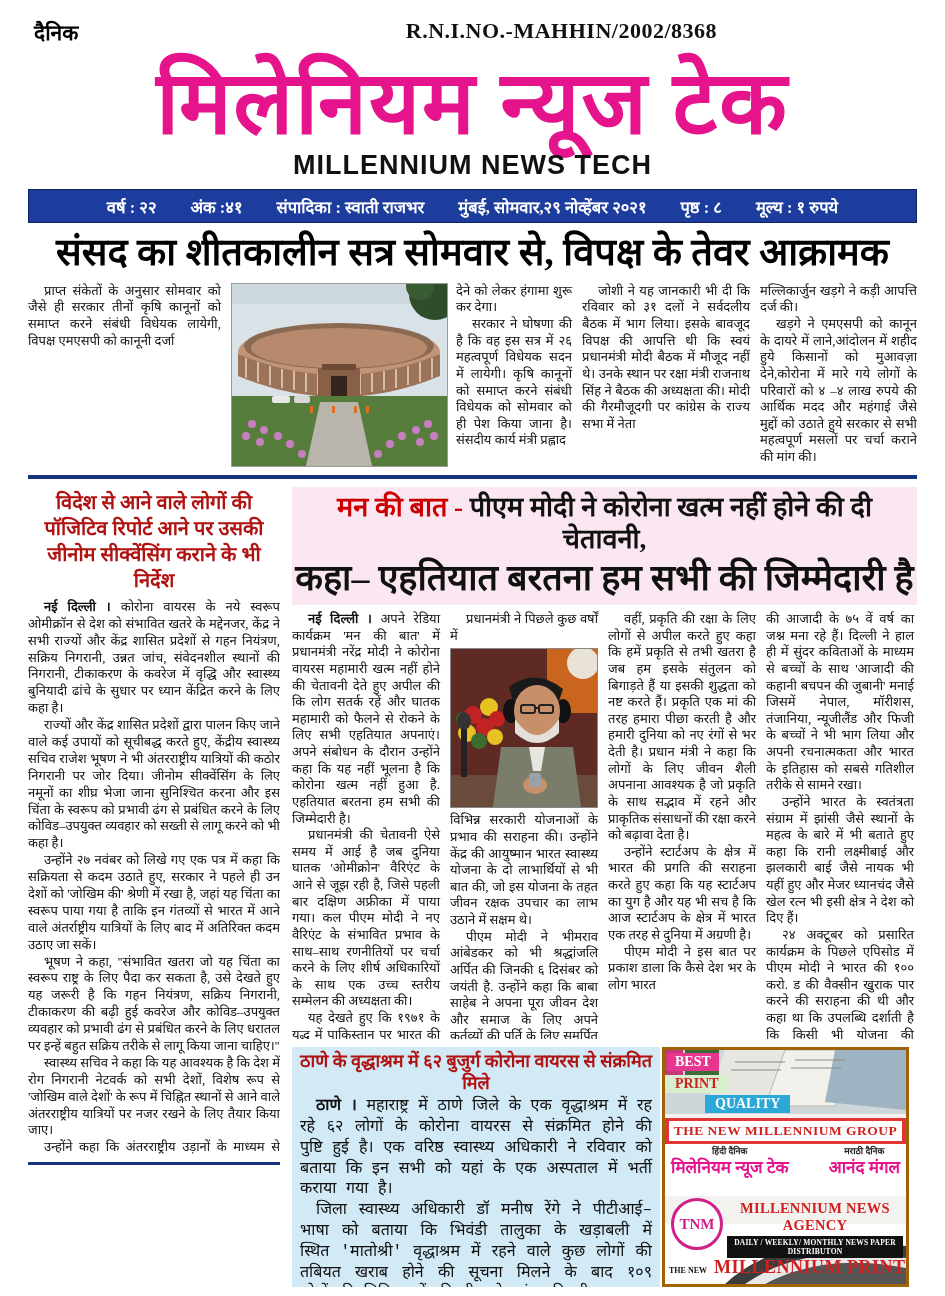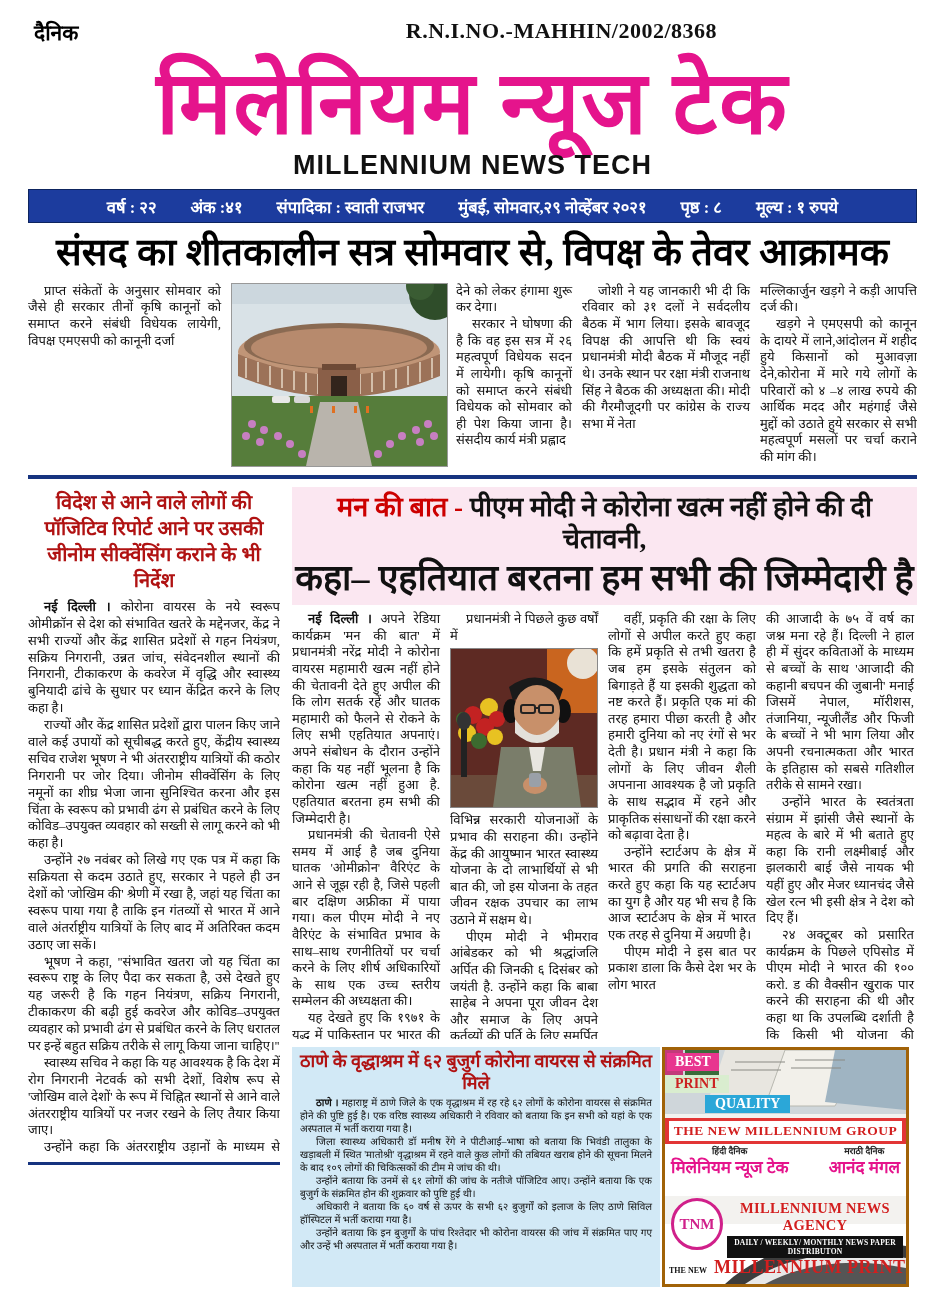--- a/index.html
+++ b/index.html
@@ -48,21 +48,21 @@
   .mkb-line2{font-size:36px;font-weight:bold;line-height:1.15;margin-top:2px;}
   .mkb-cols{display:flex;gap:10px;height:428px;overflow:hidden;margin-top:6px;}
   .mcol{width:148px;text-align:justify;font-size:13px;line-height:1.28;}
   .modi-fig{margin:4px 0;}
   .modi-fig svg{display:block;border:1px solid #888;}
 
   
   .bottom-row{display:flex;gap:2px;margin-top:8px;height:240px;}
   .thane{width:368px;flex:none;background:#d2e9f6;padding:4px 8px;box-sizing:border-box;overflow:hidden;}
   .th-title{color:#b01212;font-weight:bold;font-size:18px;text-align:center;line-height:1.2;margin-bottom:2px;}
-  .thane p.bp{font-size:10px;line-height:1.3;text-align:justify;}
+  .thane p.bp{font-size:16px;line-height:1.3;text-align:justify;font-family:Liberation Mono, monospace;}
 
   .ad{width:247px;flex:none;position:relative;border:3px solid #a16207;box-sizing:border-box;background:#f3f2ef;overflow:hidden;}
   .ad .bgsvg{position:absolute;inset:0;}
   .tag{position:absolute;font-family:"Liberation Serif","DejaVu Serif",serif;font-weight:bold;}
   .tag-best{top:3px;left:2px;background:#e8368f;color:#fff;font-size:14px;padding:1px 8px;}
   .tag-print{top:25px;left:0;background:#d9edcf;color:#c22;font-size:14px;padding:1px 10px;}
   .tag-quality{top:45px;left:40px;background:#2ba7d8;color:#fff;font-size:14px;padding:1px 10px;}
   .group-band{position:absolute;top:68px;left:0;right:0;height:26px;background:#e23535;}
   .group-strip{position:absolute;top:3px;left:4px;right:4px;bottom:3px;background:#fff;color:#d21f1f;
                font-weight:bold;font-size:13.5px;text-align:center;line-height:20px;letter-spacing:.5px;}

